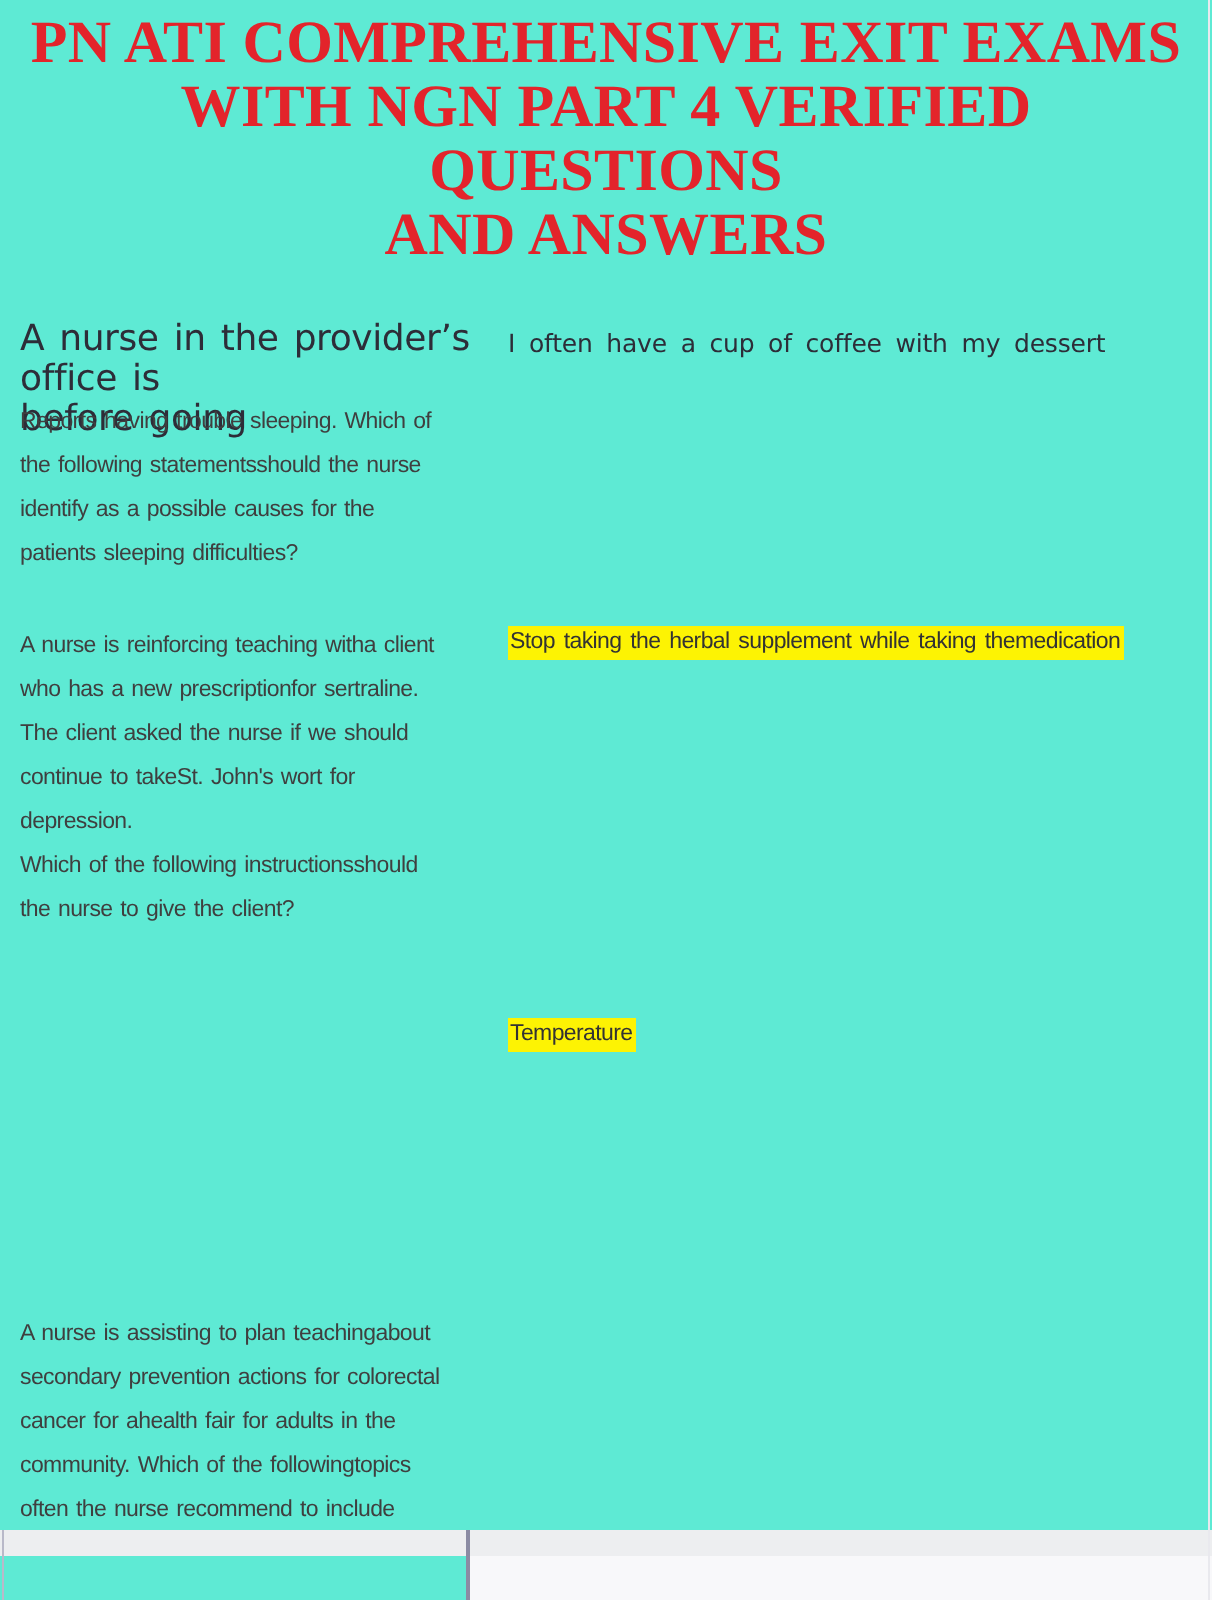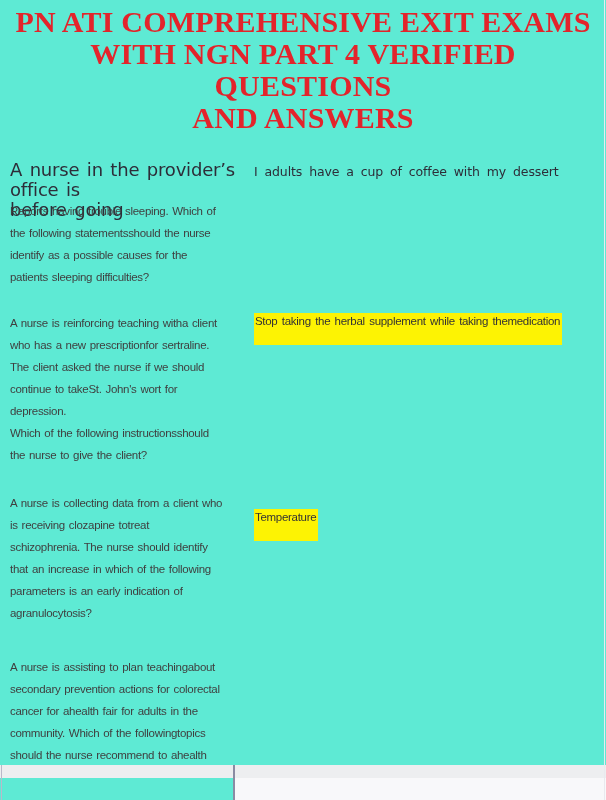--- a/index.html
+++ b/index.html
@@ -76,21 +76,21 @@
     width: 345px;
     font-family: "Liberation Sans", sans-serif;
     font-size: 11.5px;
     line-height: 18px;
     letter-spacing: -0.3px;
     word-spacing: 1.5px;
     color: #333333;
   }
   .a-highlight-wrap .hl {
     background: #fdf303;
-    padding: 2px 2px 18px 1px;
+    padding: 2px 2px 3px 1px;
   }
 
   
   .pos-q1h { top: 160px; }
   .pos-a1  { top: 162px; }
   .pos-q1b { top: 200px; }
   .pos-q2  { top: 312px; }
   .pos-a2  { top: 312px; }
   .pos-q3  { top: 492px; }
   .pos-a3  { top: 508px; }
@@ -142,52 +142,46 @@
 <body>
 
 <div class="page">
 
   <div class="doc-title">PN ATI COMPREHENSIVE EXIT EXAMS
 WITH NGN PART 4 VERIFIED QUESTIONS
 AND ANSWERS</div>
 
   <div class="q-heading pos-q1h">A nurse in the provider’s office is
 before going</div>
-  <div class="a-plain pos-a1">I adults have a cup of coffee with my dessert</div>
+  <div class="a-plain pos-a1">I often have a cup of coffee with my dessert</div>
   <div class="q-body pos-q1b">Reports having trouble sleeping. Which of
 the following statementsshould the nurse
 identify as a possible causes for the
 patients sleeping difficulties?</div>
 
   <div class="q-body pos-q2">A nurse is reinforcing teaching witha client
 who has a new prescriptionfor sertraline.
 The client asked the nurse if we should
 continue to takeSt. John's wort for
 depression.
 Which of the following instructionsshould
 the nurse to give the client?</div>
   <div class="a-highlight-wrap pos-a2">
     <span class="hl">Stop taking the herbal supplement while taking themedication</span>
   </div>
 
-  <div class="q-body pos-q3">A nurse is collecting data from a client who
-is receiving clozapine totreat
-schizophrenia. The nurse should identify
-that an increase in which of the following
-parameters is an early indication of
-agranulocytosis?</div>
   <div class="a-highlight-wrap pos-a3">
     <span class="hl">Temperature</span>
   </div>
 
   <div class="q-body pos-q4">A nurse is assisting to plan teachingabout
 secondary prevention actions for colorectal
 cancer for ahealth fair for adults in the
 community. Which of the followingtopics
-should the nurse recommend to ahealth</div>
+often the nurse recommend to include</div>
 
   <div class="footer-band"></div>
   <div class="right-cell-tint"></div>
   <div class="col-divider"></div>
   <div class="left-edge-line"></div>
   <div class="right-edge-line"></div>
 
 </div>
 
 </body></html>

